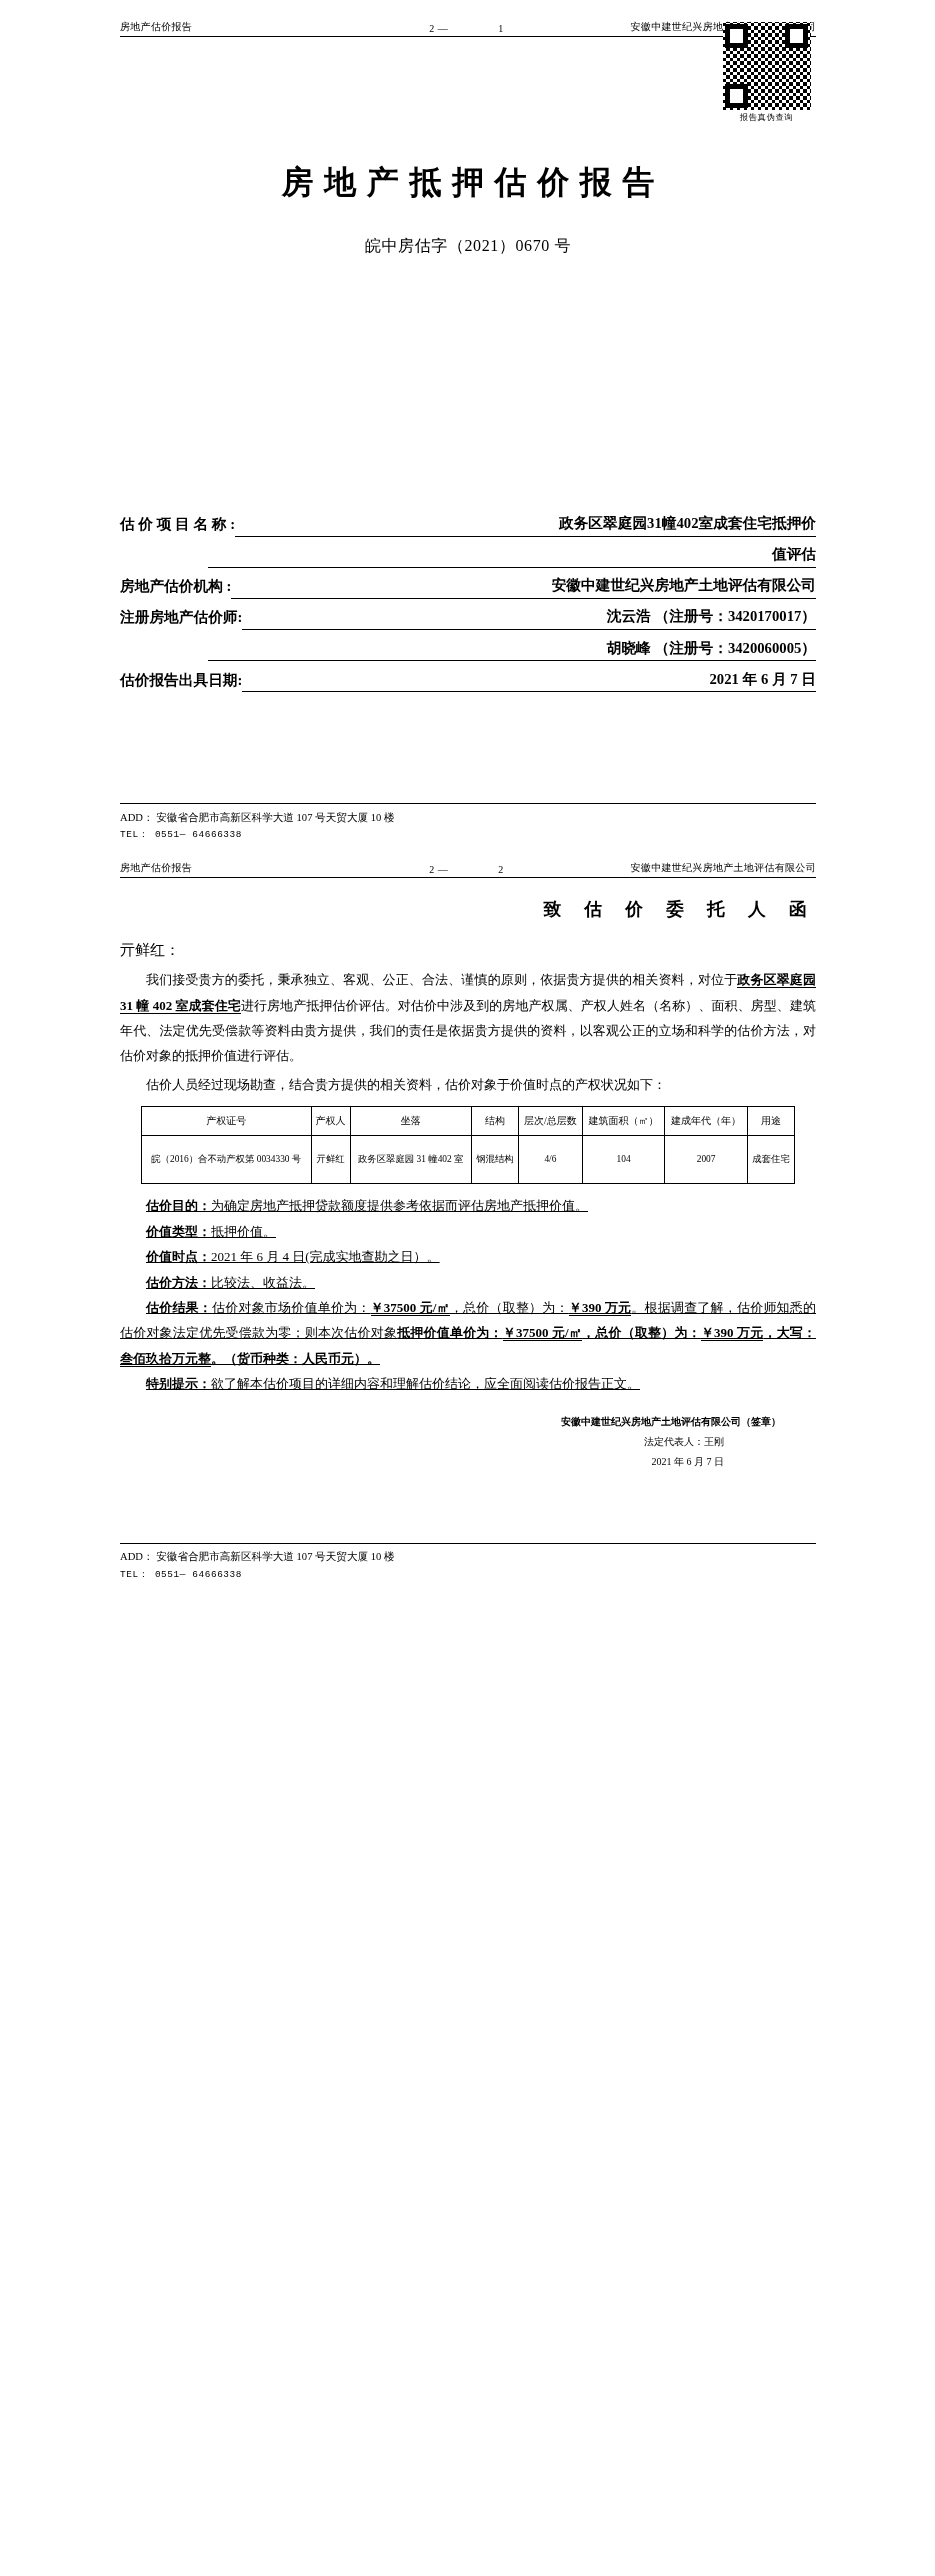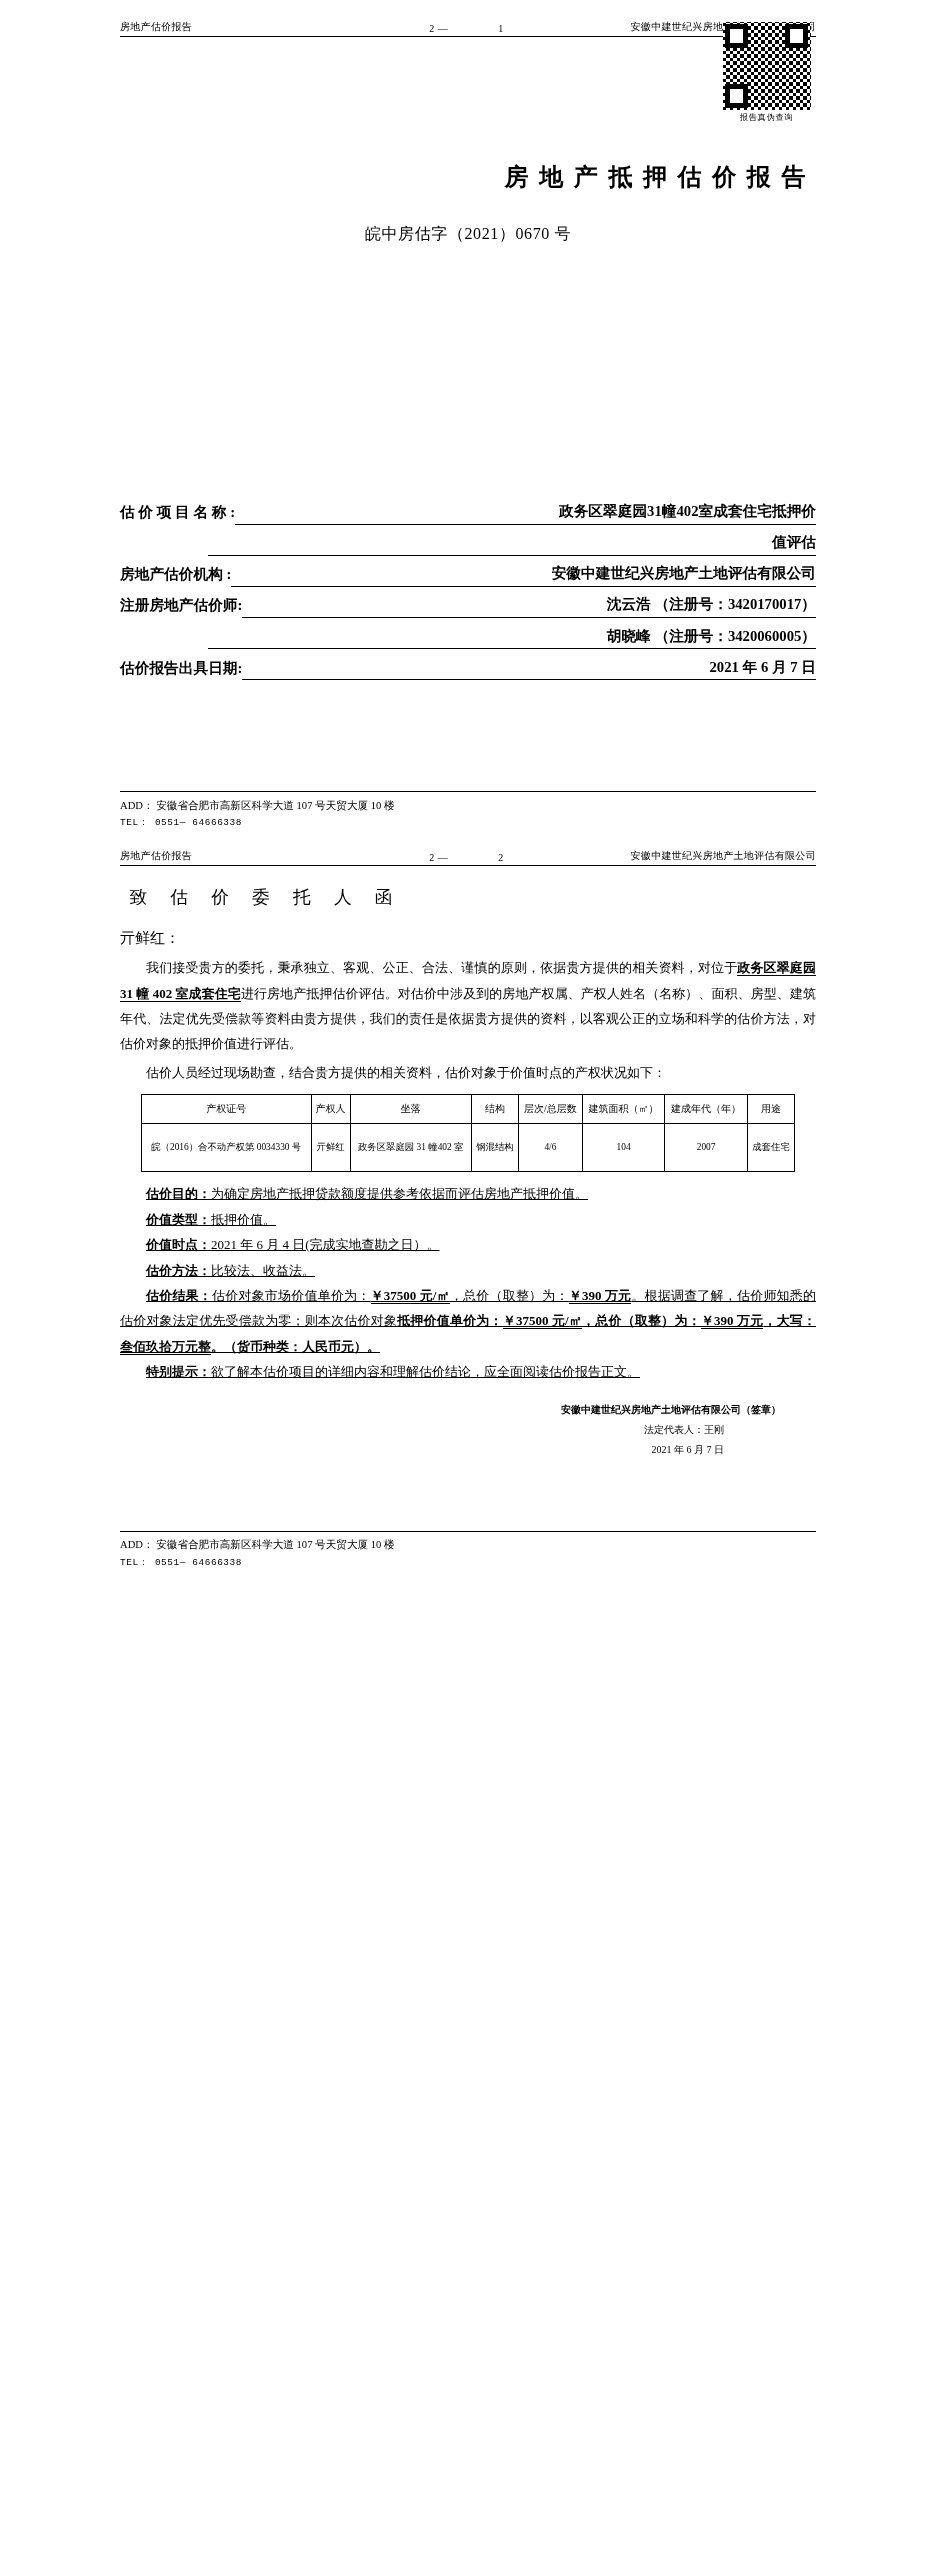--- a/index.html
+++ b/index.html
@@ -83,22 +83,22 @@
   .qr::before { left: 2.4px; top: 2.4px; }
   .qr::after { right: 2.4px; top: 2.4px; }
   .qr .eye3 { left: 2.4px; bottom: 2.4px; }
   .qr-caption {
     font-size: 8.3px;
     letter-spacing: 0.6px;
     margin-top: 2.4px;
   }
 
   .cover-title {
-    text-align: right;
-    font-size: 24px;
+    text-align: center;
+    font-size: 32px;
     font-weight: bold;
     letter-spacing: 10.6px;
     margin-top: 124px;
     text-indent: 10.6px;
   }
   .cover-no {
     text-align: center;
     font-size: 16px;
     margin-top: 31px;
     letter-spacing: 0.6px;
@@ -130,23 +130,23 @@
     width: 88px;
   }
 
   .cover-spacer { height: 100px; }
 
   
   .page2 {
     padding-top: 15.3px;
   }
   .letter-title {
-    text-align: left;
+    text-align: right;
     font-size: 17.7px;
-    font-weight: normal;
+    font-weight: bold;
     letter-spacing: 9.4px;
     margin: 19px 0 20px;
     text-indent: 9.4px;
   }
   .salutation {
     font-size: 15px;
     font-weight: normal;
     margin-bottom: 7px;
   }
   p.body {

